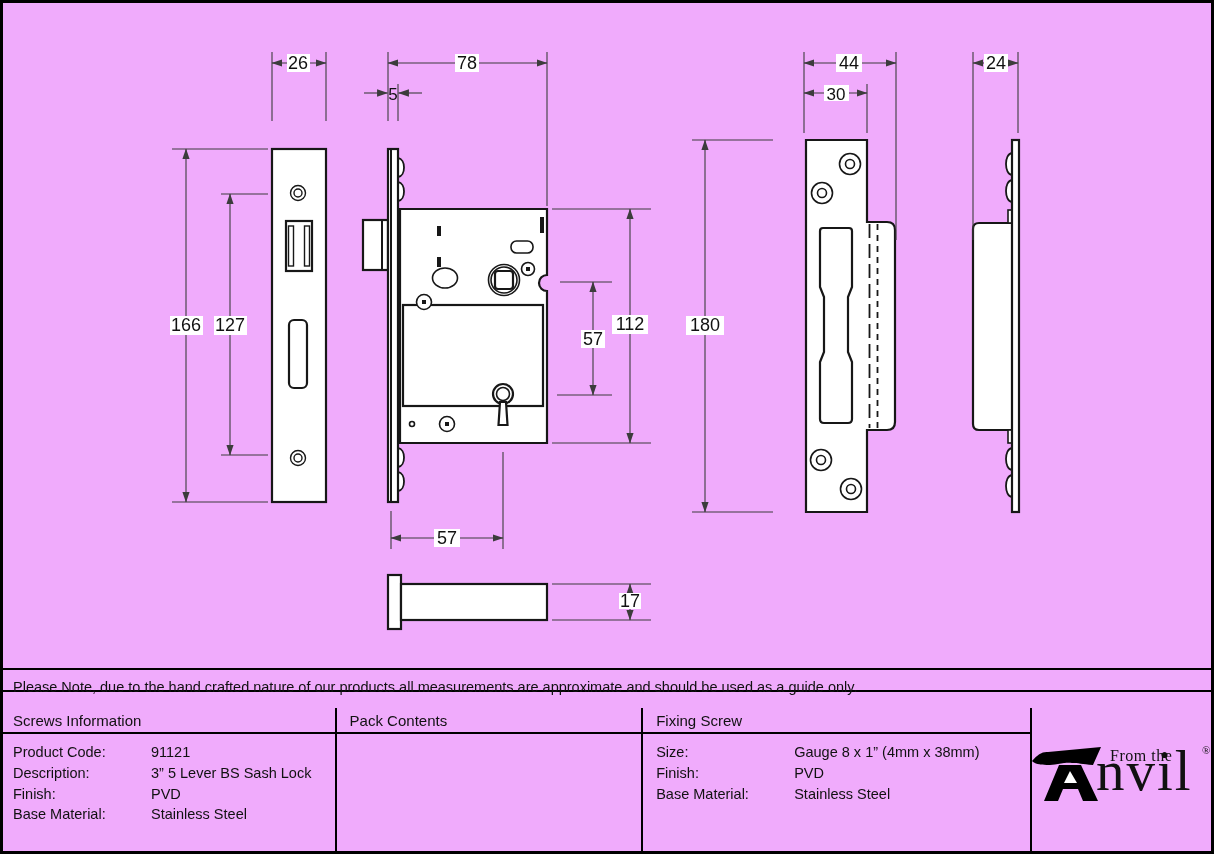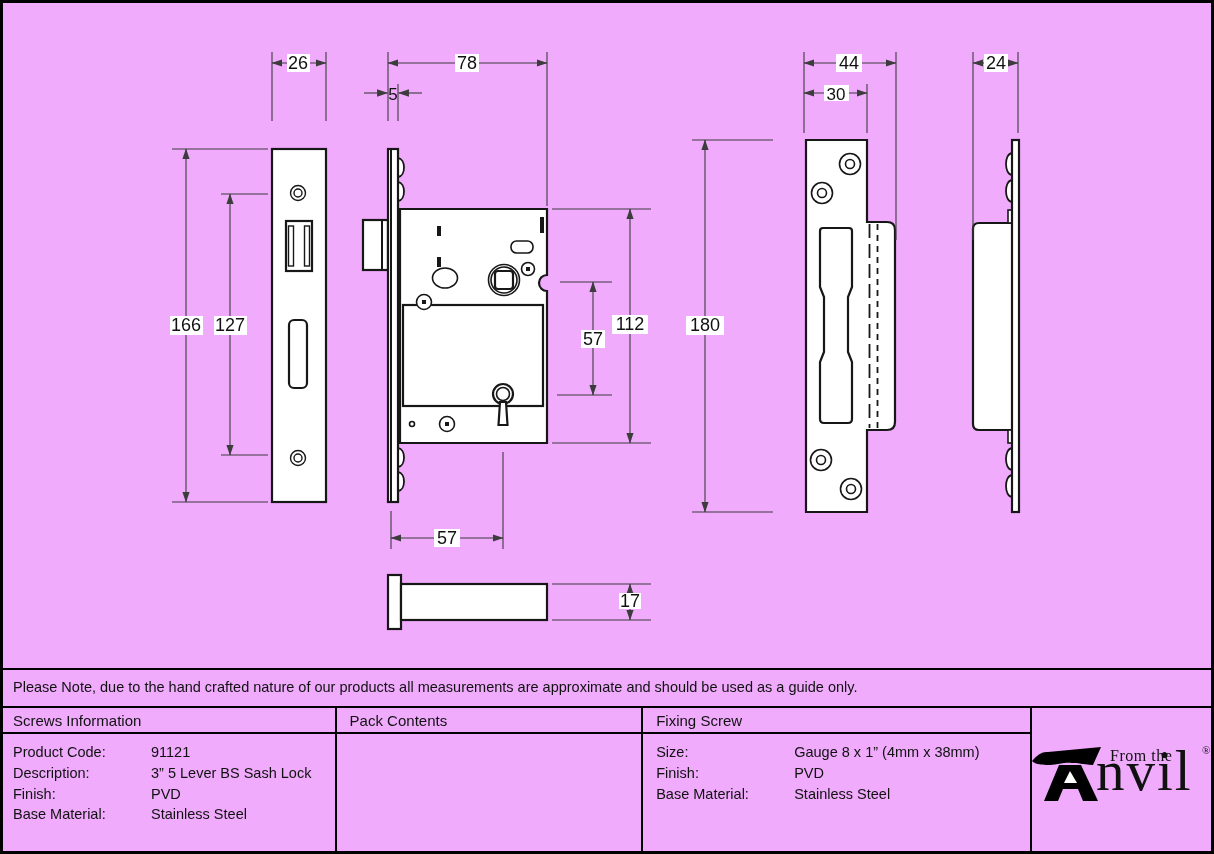--- a/index.html
+++ b/index.html
@@ -15,21 +15,21 @@
   .pline{fill:none;stroke:#171717;stroke-width:2;}
   .bump{fill:#fff;stroke:#171717;stroke-width:1.8;}
   .fillb{fill:#171717;stroke:none;}
   .dash1{stroke:#171717;stroke-width:1.8;stroke-dasharray:14 6;fill:none;}
   .dash2{stroke:#171717;stroke-width:1.8;stroke-dasharray:6 5;fill:none;}
   .ext,.dim{stroke:#3c3c3c;stroke-width:1.1;fill:none;}
   .dimbg{fill:#fff;stroke:none;}
   .dimtxt{font:18px "Liberation Sans",sans-serif;fill:#111;text-anchor:middle;}
 
   
-  .note-row{position:absolute;left:0;top:668px;width:100%;height:40px;box-sizing:border-box;
+  .note-row{position:absolute;left:0;top:668px;width:100%;height:24px;box-sizing:border-box;
             border-top:2px solid #000;border-bottom:2px solid #000;line-height:35px;
             padding-left:13px;font-size:14.5px;}
   .spec-table{position:absolute;left:0;top:708px;right:0;bottom:0;display:flex;}
   .col{box-sizing:border-box;border-right:2px solid #000;display:flex;flex-direction:column;}
   .col-product{width:348px;}
   .col-pack{width:317px;}
   .col-fixing{width:402px;}
   .col-header{height:24px;line-height:25px;border-bottom:2px solid #000;padding-left:13px;font-size:15px;}
   .col-body{padding:8px 0 0 13px;font-size:14.5px;}
   .spec-row{display:flex;line-height:20.8px;gap:33px;}

